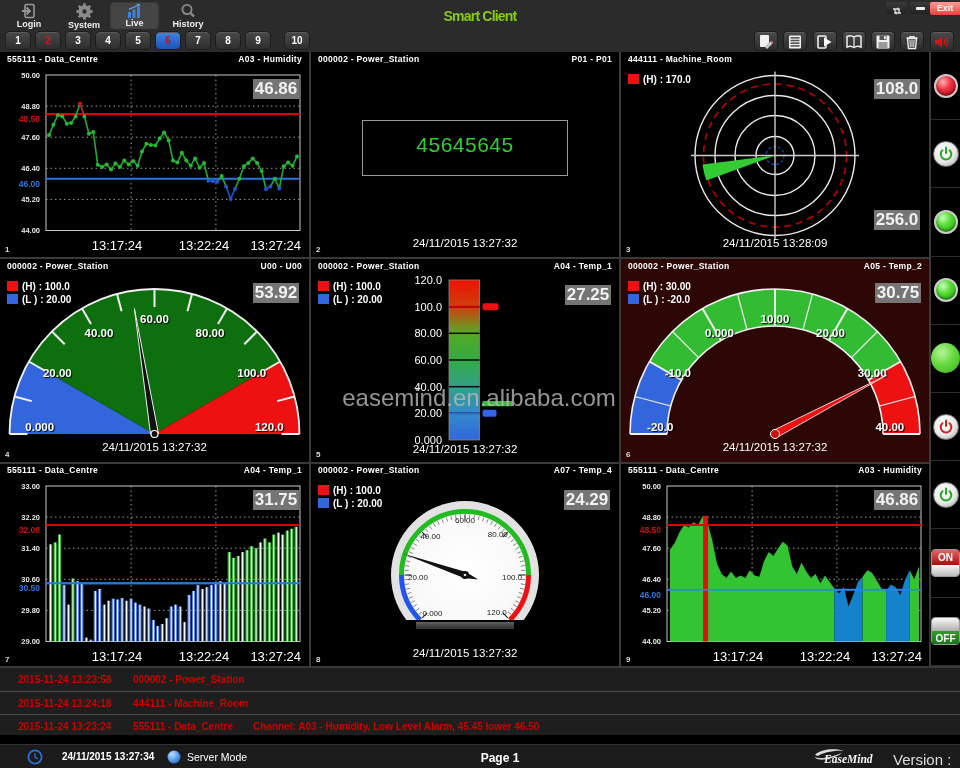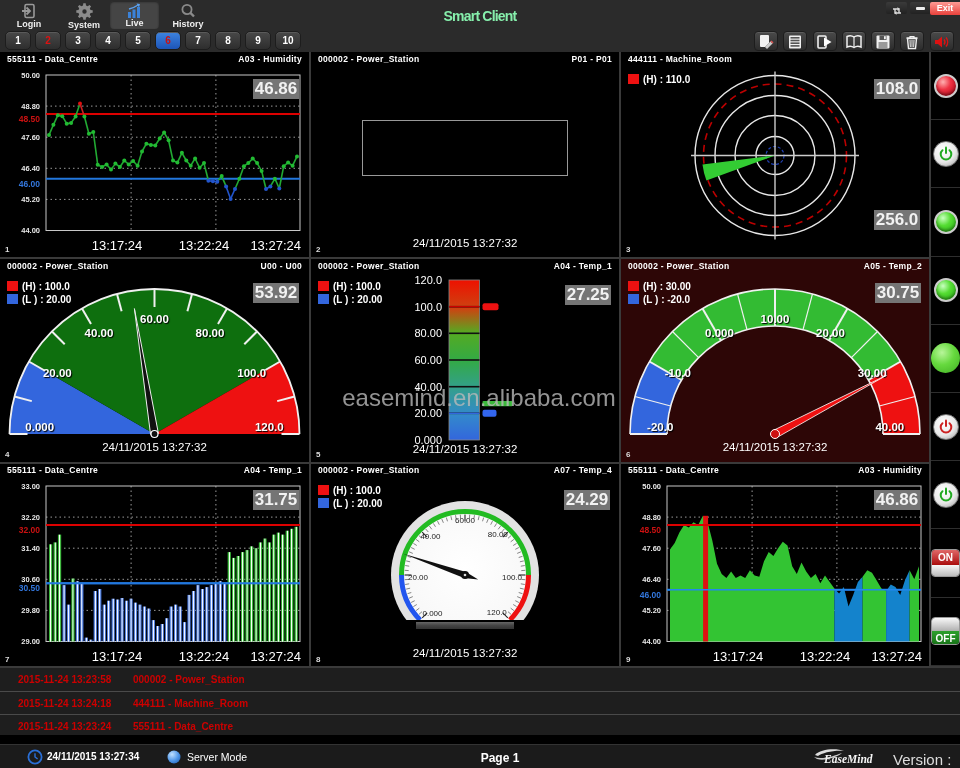--- a/index.html
+++ b/index.html
@@ -8,21 +8,21 @@
 
 #topbar{position:absolute;left:0;top:0;width:960px;height:52px;background:#2b2b2b}
 .tab{position:absolute;top:1px;height:28px;text-align:center;color:#eee;font-size:9px;font-weight:bold}
 .tab .ticon{display:block;margin:2px auto 0}
 .tab.sel{background:#454545;border-radius:4px;box-shadow:inset 0 1px 2px #222}
 .numbtn{position:absolute;top:31px;width:26px;height:19px;border-radius:5px;
  background:linear-gradient(#484848,#2e2e2e);border:1px solid #1d1d1d;color:#fff;
  font-size:10px;font-weight:bold;text-align:center;line-height:18px;box-shadow:inset 0 1px 0 #5a5a5a}
 .numbtn.red{color:#dd1111}
 .numbtn.sel{background:linear-gradient(#3d84e0,#1d55b8);color:#cc1111}
-#title{position:absolute;left:380px;top:8px;width:200px;text-align:center;color:#86efac;
+#title{position:absolute;left:380px;top:8px;width:200px;text-align:center;color:#84cc16;
  font-size:14px;font-weight:bold;letter-spacing:-0.8px}
 .winbtn{position:absolute;top:2px;height:12px;border-radius:2px;background:linear-gradient(#3a3a3a,#222);
  color:#eee;text-align:center}
 #exitbtn{position:absolute;left:930px;top:2px;width:30px;height:13px;border-radius:2px 0 0 2px;
  background:linear-gradient(#ff9a94,#e8423c);color:#fff;font-size:9px;font-weight:bold;
  text-align:center;line-height:13px}
 .toolbtn{position:absolute;top:31px;width:24px;height:20px;border-radius:4px;
  background:linear-gradient(#4a4a4a,#2c2c2c);border:1px solid #1d1d1d;box-shadow:inset 0 1px 0 #5c5c5c}
 .toolbtn svg{display:block;margin:2px auto}
 
@@ -98,21 +98,21 @@
  <div id="exitbtn">Exit</div>
  <div class="numbtn" style="left:5px">1</div>
       <div class="numbtn red" style="left:35px">2</div>
       <div class="numbtn" style="left:65px">3</div>
       <div class="numbtn" style="left:95px">4</div>
       <div class="numbtn" style="left:125px">5</div>
       <div class="numbtn sel" style="left:155px">6</div>
       <div class="numbtn" style="left:185px">7</div>
       <div class="numbtn" style="left:215px">8</div>
       <div class="numbtn" style="left:245px">9</div>
-      <div class="numbtn" style="left:275px">10</div>
+      <div class="numbtn" style="left:284px">10</div>
  <div class="toolbtn" style="left:754px">
         <svg width="18" height="16" viewBox="0 0 18 16">
           <rect x="3" y="1" width="9" height="12" rx="1" fill="#f0f0f0"></rect>
           <path d="M8 13l5.5-5.5 2 2L10 15z" fill="#ccc" stroke="#888" stroke-width="0.5"></path>
           <path d="M13.5 7.5l2 2 1-1-2-2z" fill="#e05555"></path>
         </svg>
       </div>
       <div class="toolbtn" style="left:783px">
         <svg width="18" height="16" viewBox="0 0 18 16">
           <rect x="3" y="1.5" width="12" height="13" rx="1" fill="#f0f0f0"></rect>
@@ -347,20 +347,21 @@
       </div>
       <div class="badge" style="left:253px;top:27px">46.86</div>
       <div class="pnum" style="top:193px">1</div>
     </div>
     <div class="panel" style="left:311px;top:52px;width:308px;height:205px;background:#000">
       <div class="ph">
         <span class="phl">000002 - Power_Station</span>
         <span class="phr">P01 - P01</span>
       </div>
       <div style="position:absolute;left:51px;top:68px;width:206px;height:56px;border:1.5px solid #999;"></div>
+      <div style="position:absolute;left:51px;top:68px;width:206px;height:50px;text-align:center;line-height:50px;color:#33cc33;font-size:21px;letter-spacing:0.5px">45645645</div>
       <div class="pts" style="top:185px;width:308px">24/11/2015 13:27:32</div>
       <div class="pnum" style="top:193px">2</div>
     </div>
     <div class="panel" style="left:621px;top:52px;width:308px;height:205px;background:#000">
       <svg width="308" height="205" viewBox="0 0 308 205" style="position:absolute;left:0;top:0">
         <defs>
 <linearGradient id="vbar" x1="0" y1="0" x2="0" y2="1">
  <stop offset="0" stop-color="#ee1100"></stop>
             <stop offset="0.18" stop-color="#cc4411"></stop>
  <stop offset="0.33" stop-color="#55aa22"></stop>
@@ -409,24 +410,25 @@
         <circle cx="154.0" cy="103.5" r="9" fill="none" stroke="#2244bb" stroke-width="1.2" stroke-dasharray="3,2"></circle>
         <line x1="70.0" y1="103.5" x2="238.0" y2="103.5" stroke="#cccccc" stroke-width="1.4"></line>
         <line x1="154.0" y1="19.5" x2="154.0" y2="187.5" stroke="#cccccc" stroke-width="1.4"></line>
         <path d="M154.0,103.5 L81.5,112.4 A73,73 0 0,0 85.4,128.5 Z" fill="#33cc33"></path>
       </svg>
       <div class="ph">
         <span class="phl">444111 - Machine_Room</span>
         <span class="phr"></span>
       </div>
       <div class="legend">
-        <div class="lrow"><span class="sw" style="background:#ee1111"></span><span>(H) : 110.0</span></div>
+        <div class="lrow"><span class="sw" style="background:#ee1111"></span><span>(H) : 170.0</span></div>
       </div>
       <div class="badge" style="left:253px;top:27px">108.0</div>
       <div class="badge" style="left:253px;top:158px">256.0</div>
+      <div class="pts" style="top:185px;width:308px">24/11/2015 13:28:09</div>
       <div class="pnum" style="top:193px">3</div>
     </div>
     <div class="panel" style="left:0px;top:259px;width:309px;height:203px;background:#000">
       <svg width="309" height="203" viewBox="0 0 309 203" style="position:absolute;left:0;top:0">
         <defs>
 <linearGradient id="vbar" x1="0" y1="0" x2="0" y2="1">
  <stop offset="0" stop-color="#ee1100"></stop>
             <stop offset="0.18" stop-color="#cc4411"></stop>
  <stop offset="0.33" stop-color="#55aa22"></stop>
             <stop offset="0.5" stop-color="#33aa44"></stop>
@@ -1072,28 +1074,29 @@
       </div>
  <div class="asep" style="top:23px"></div>
  <div class="arow" style="top:24px">
   <span style="left:18px">2015-11-24 13:24:18</span>
         <span style="left:133px">444111 - Machine_Room</span>
       </div>
  <div class="asep" style="top:46px"></div>
  <div class="arow" style="top:47px">
   <span style="left:18px">2015-11-24 13:23:24</span>
         <span style="left:133px">555111 - Data_Centre</span>
+        <span style="left:253px">Channel: A03 - Humidity, Low Level Alarm, 45.45 lower 46.50</span>
       </div>
 </div>
 <div id="footer">
  <svg style="position:absolute;left:27px;top:4px" width="16" height="16" viewBox="0 0 16 16">
         <circle cx="8" cy="8" r="6.6" fill="none" stroke="#2a6fd6" stroke-width="1.8"></circle>
         <path d="M8 4.2V8l2.6 1.8" stroke="#2a6fd6" stroke-width="1.4" fill="none"></path>
       </svg>
- <div class="ft" style="left:47px;font-weight:bold;font-size:10px">24/11/2015 13:27:34</div>
+ <div class="ft" style="left:62px;font-weight:bold;font-size:10px">24/11/2015 13:27:34</div>
  <svg style="position:absolute;left:167px;top:5px" width="14" height="14" viewBox="0 0 14 14">
         <defs>
           <radialGradient id="glb" cx="0.35" cy="0.3" r="0.9">
             <stop offset="0" stop-color="#bfe0ff"></stop>
             <stop offset="0.55" stop-color="#4f96e8"></stop>
             <stop offset="1" stop-color="#1c5cb0"></stop>
           </radialGradient>
         </defs>
         <circle cx="7" cy="7" r="6.5" fill="url(#glb)"></circle>
       </svg>

